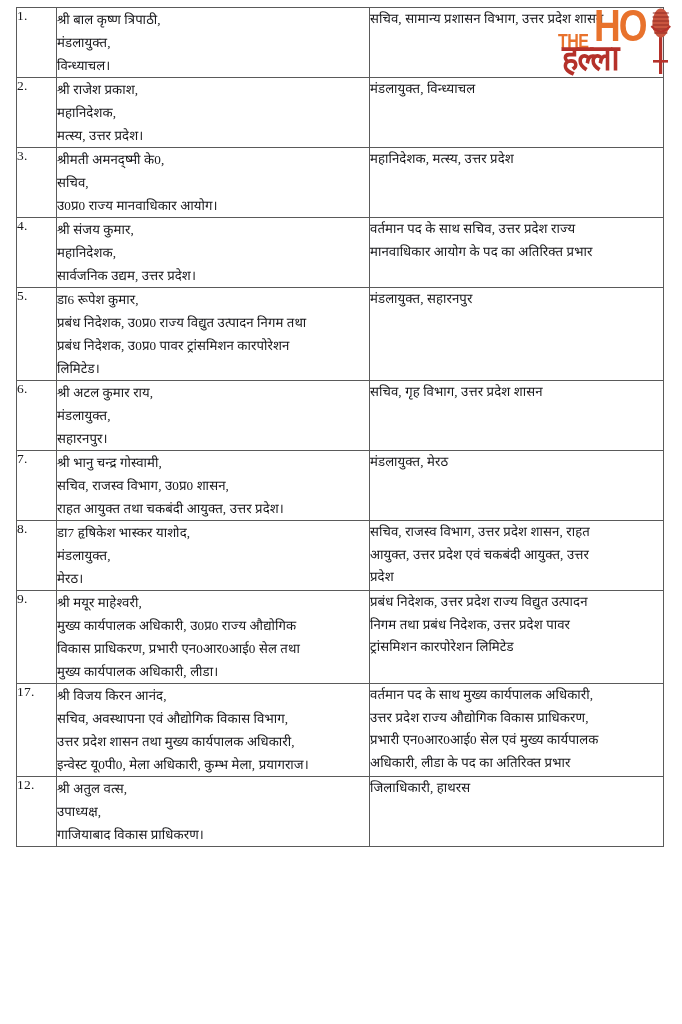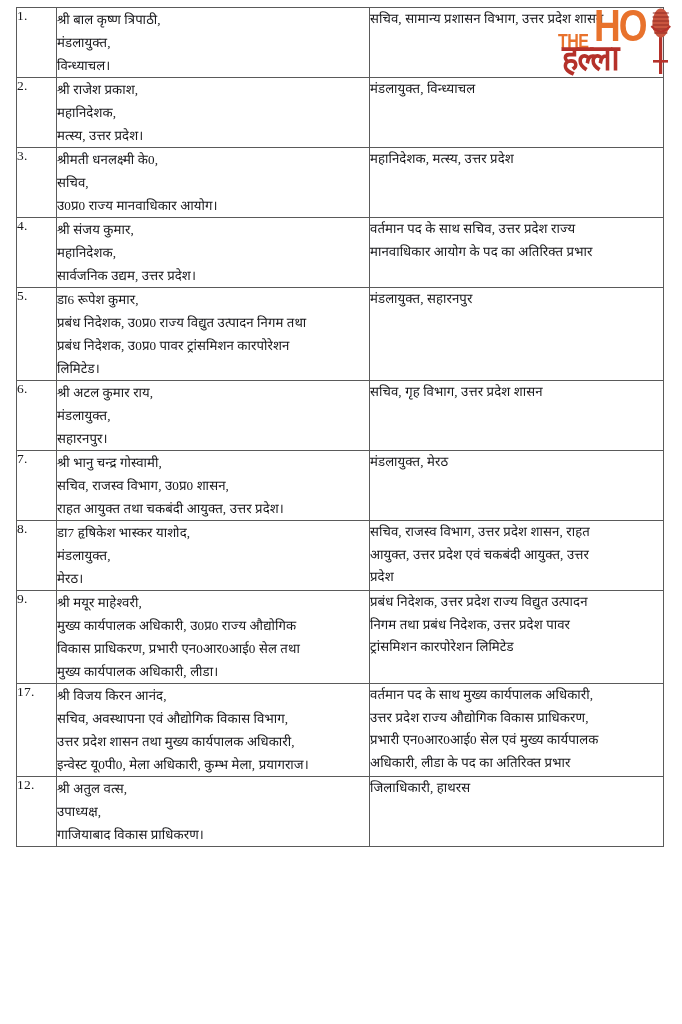--- a/index.html
+++ b/index.html
@@ -160,21 +160,21 @@
             <span class="ln">महानिदेशक,</span>
             <span class="ln">मत्स्य, उत्तर प्रदेश।</span>
           </td>
           <td class="col-to">
             <span class="ln">मंडलायुक्त, विन्ध्याचल</span>
           </td>
         </tr>
         <tr>
           <td class="col-sno">3.</td>
           <td class="col-from">
-            <span class="ln">श्रीमती धनलक्ष्मी के0,</span>
+            <span class="ln">श्रीमती अमनद्ष्मी के0,</span>
             <span class="ln">सचिव,</span>
             <span class="ln">उ0प्र0 राज्य मानवाधिकार आयोग।</span>
           </td>
           <td class="col-to">
             <span class="ln">महानिदेशक, मत्स्य, उत्तर प्रदेश</span>
           </td>
         </tr>
         <tr>
           <td class="col-sno">4.</td>
           <td class="col-from">

